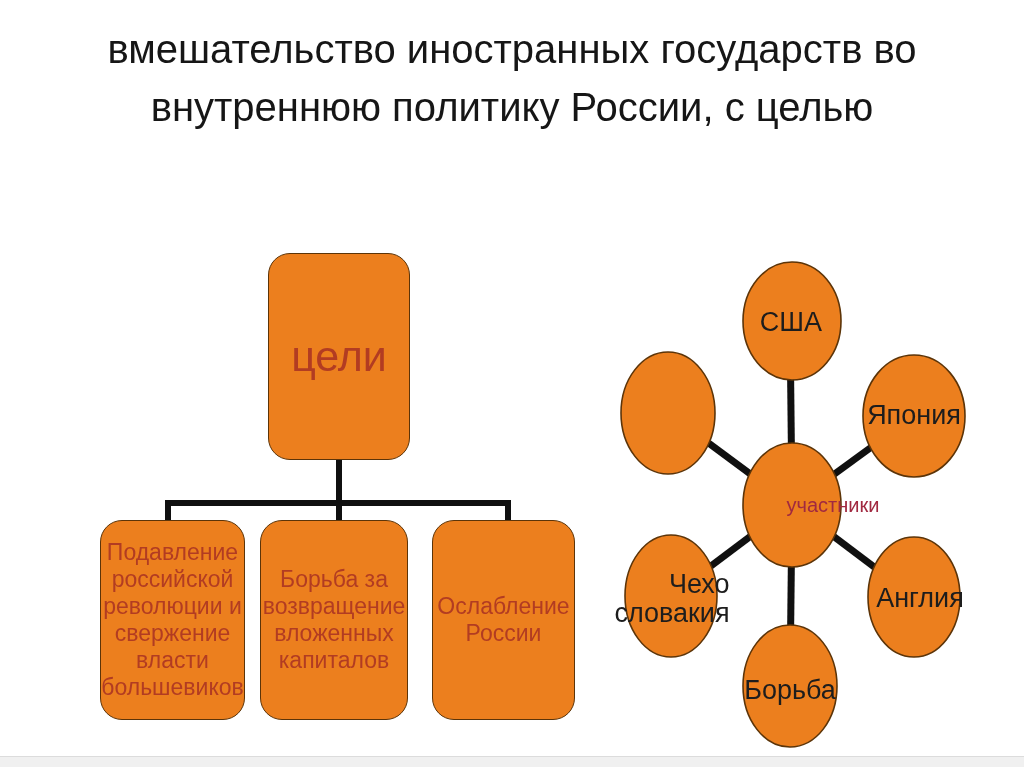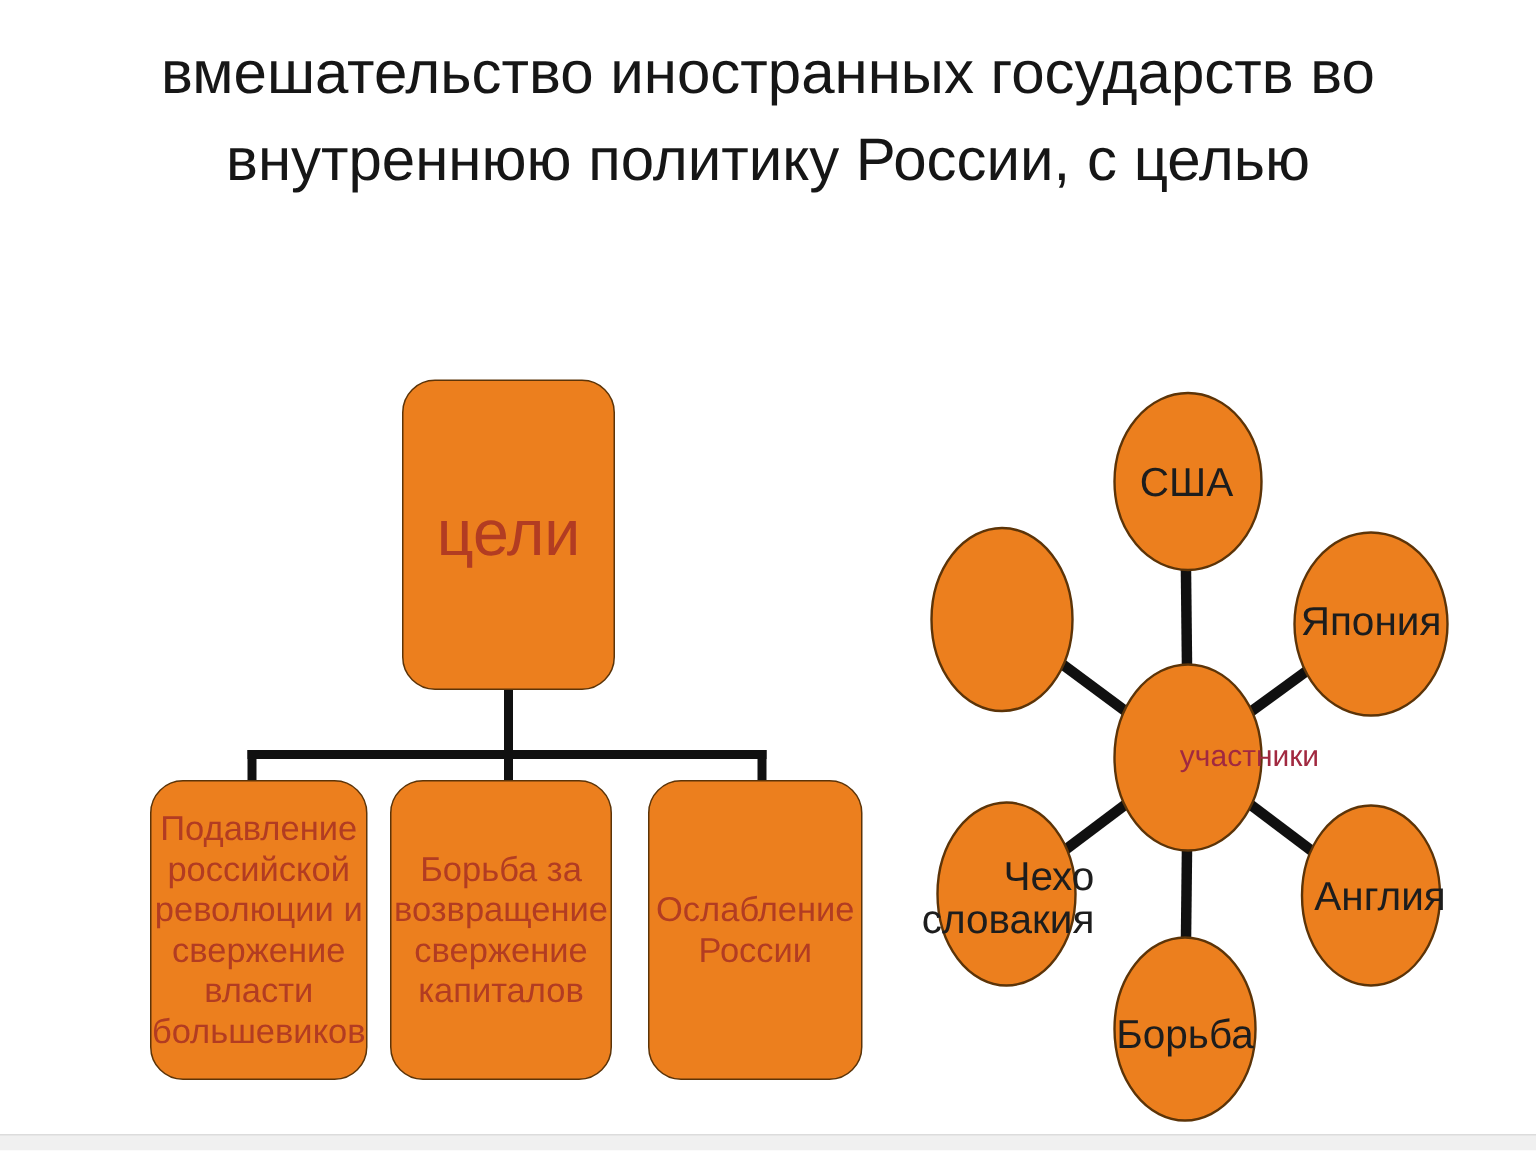--- a/index.html
+++ b/index.html
@@ -87,21 +87,21 @@
     </g>
   </svg>
 
   <div class="obox root-box">
     <span>цели</span>
   </div>
   <div id="child-box-1" class="obox child-box">
     <span>Подавление российской революции и свержение власти большевиков</span>
   </div>
   <div id="child-box-2" class="obox child-box">
-    <span>Борьба за возвращение свержение капиталов</span>
+    <span>Борьба за возвращение вложенных капиталов</span>
   </div>
   <div id="child-box-3" class="obox child-box">
     <span>Ослабление России</span>
   </div>
 
   <div class="center-label" style="left:792px;top:505px;margin-left:41px;">участники</div>
   <div class="node-label" style="left:791px;top:322px;">США</div>
   <div class="node-label" style="left:914px;top:415px;">Япония</div>
   <div class="node-label" style="left:672px;top:599px;">
     <div>Чехо</div>

